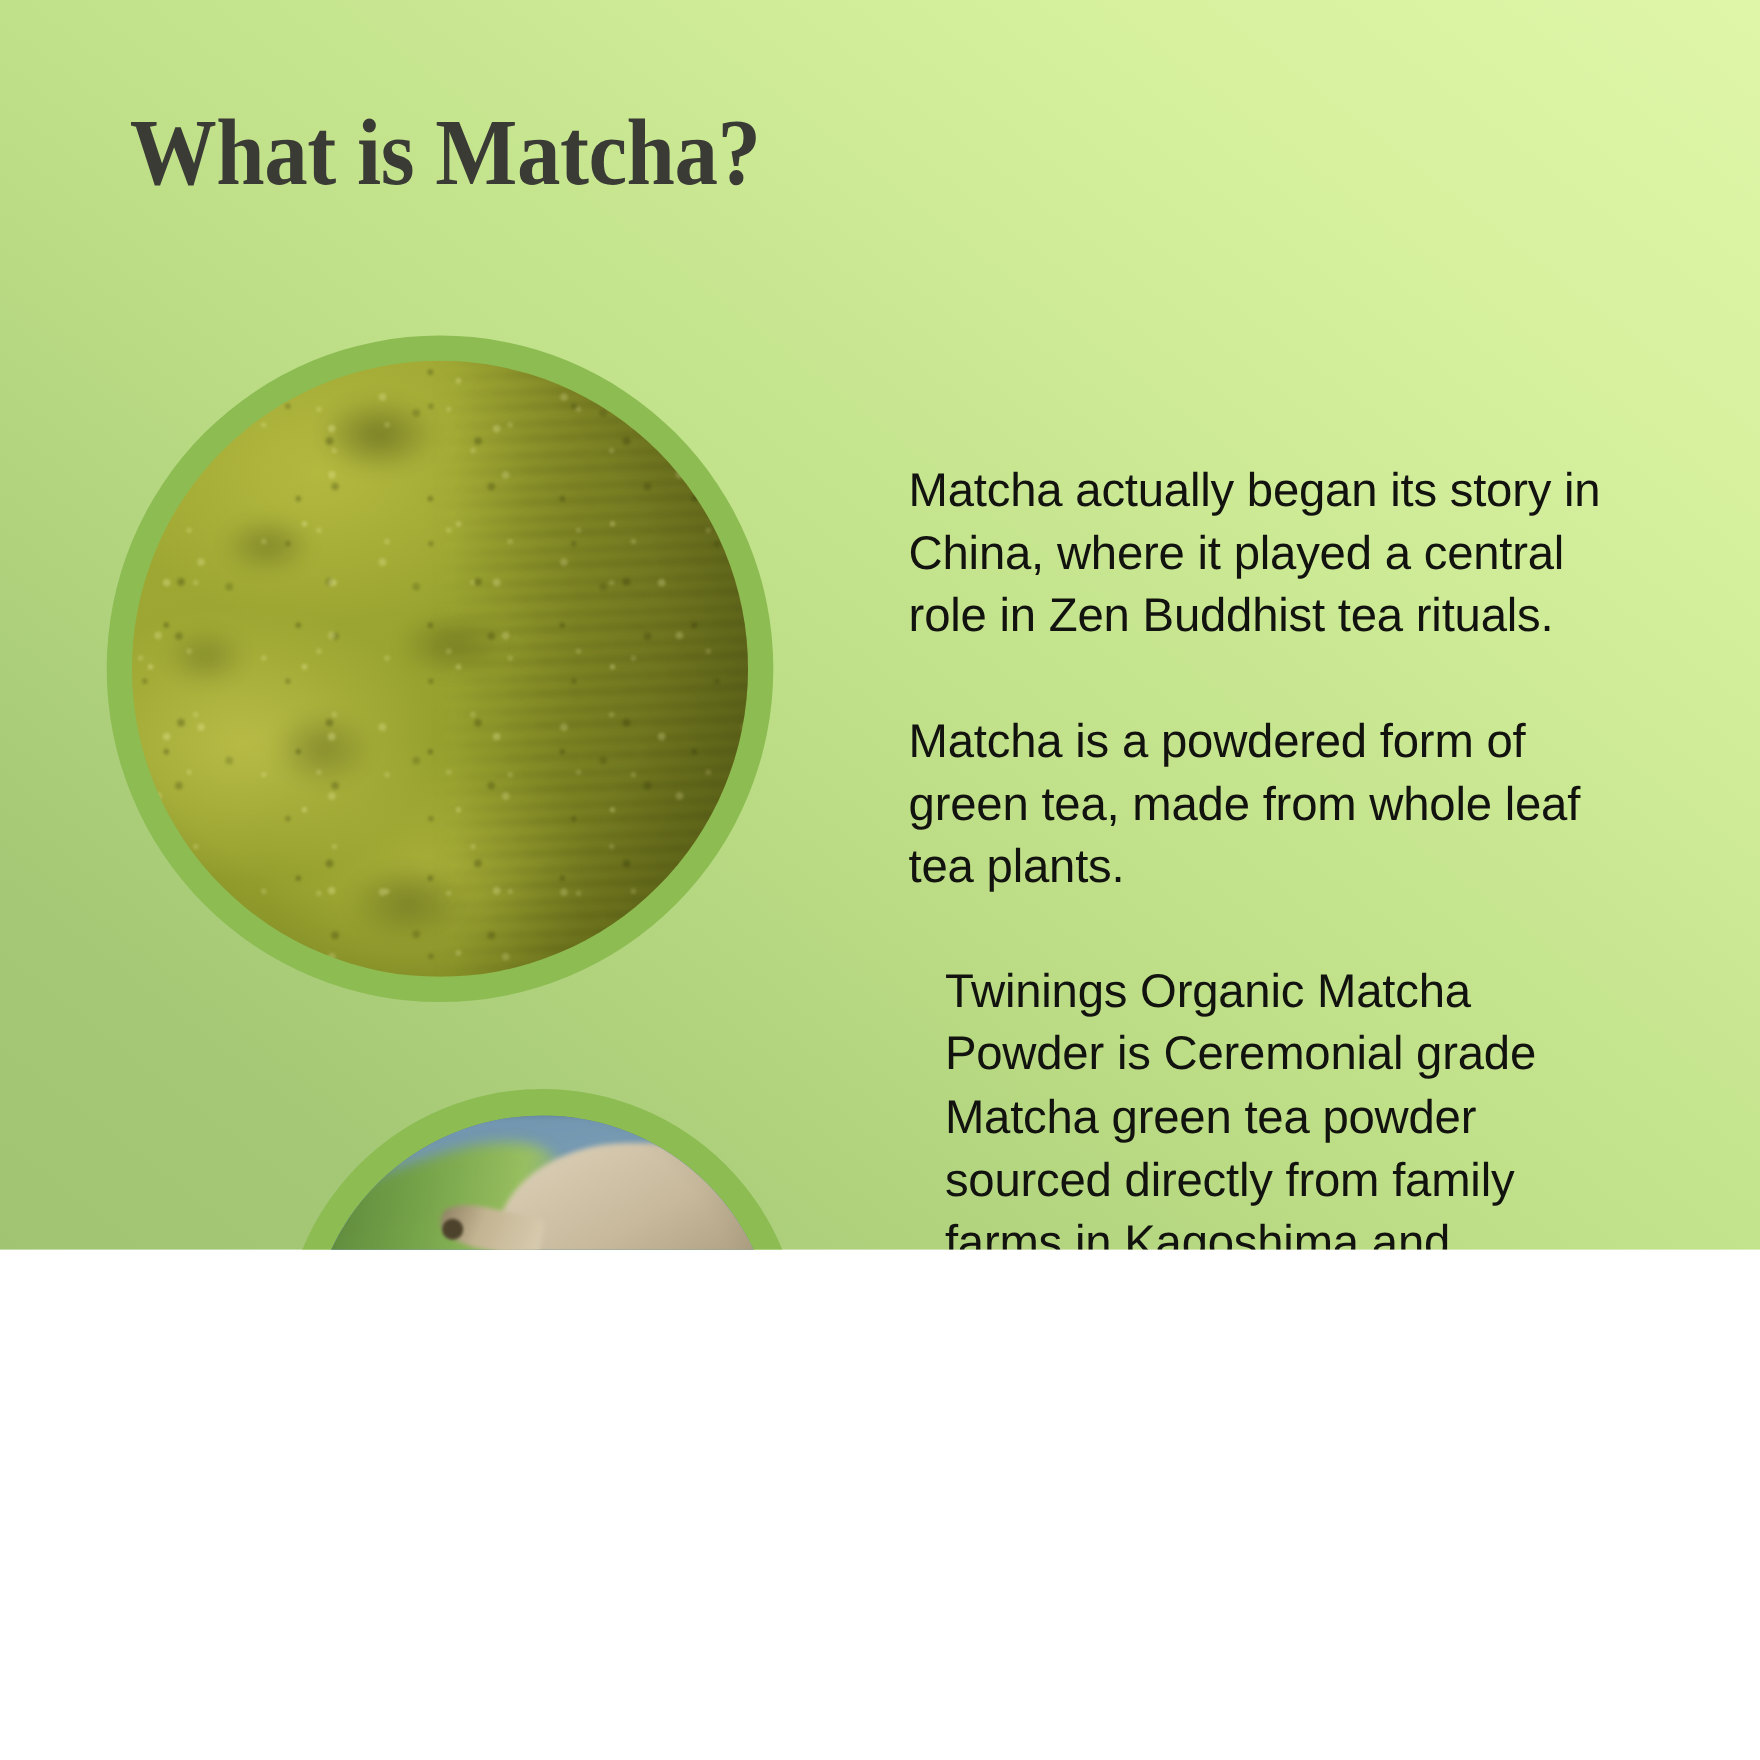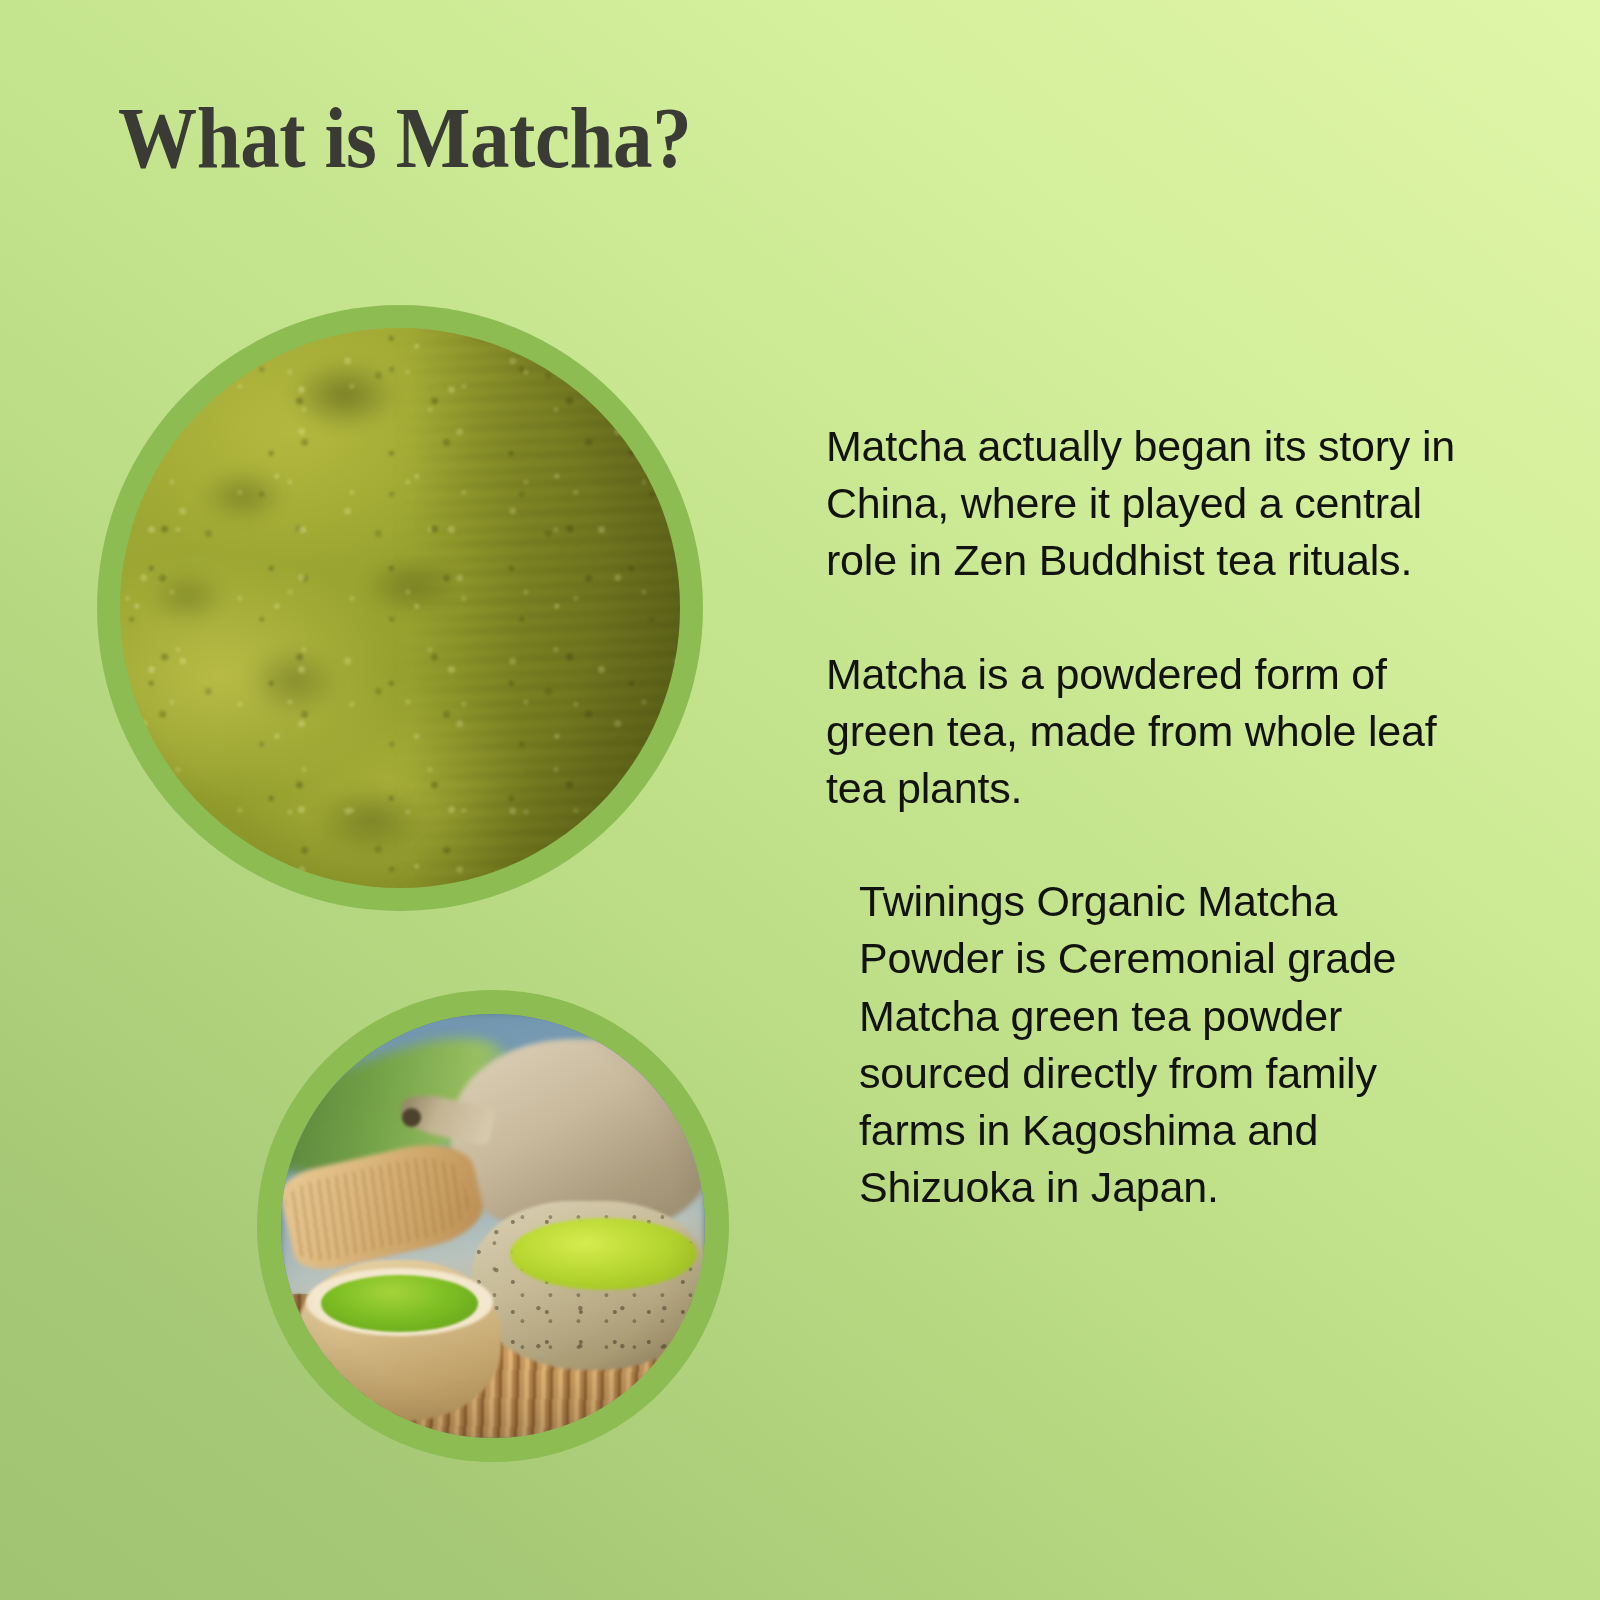--- a/index.html
+++ b/index.html
@@ -9,21 +9,21 @@
   body {
     width: 1600px;
     height: 1600px;
     overflow: hidden;
     font-family: "Liberation Sans", sans-serif;
   }
 
   .poster {
     position: relative;
     width: 1600px;
-    height: 1600px;
+    height: 1136px;
     background: linear-gradient(218deg, #dff5a8 0%, #d5f09d 22%, #bcdd85 58%, #a5c876 86%, #a0c471 100%);
     overflow: hidden;
   }
 
   
   .page-title {
     position: absolute;
     left: 118px;
     top: 95px;
     margin: 0;

